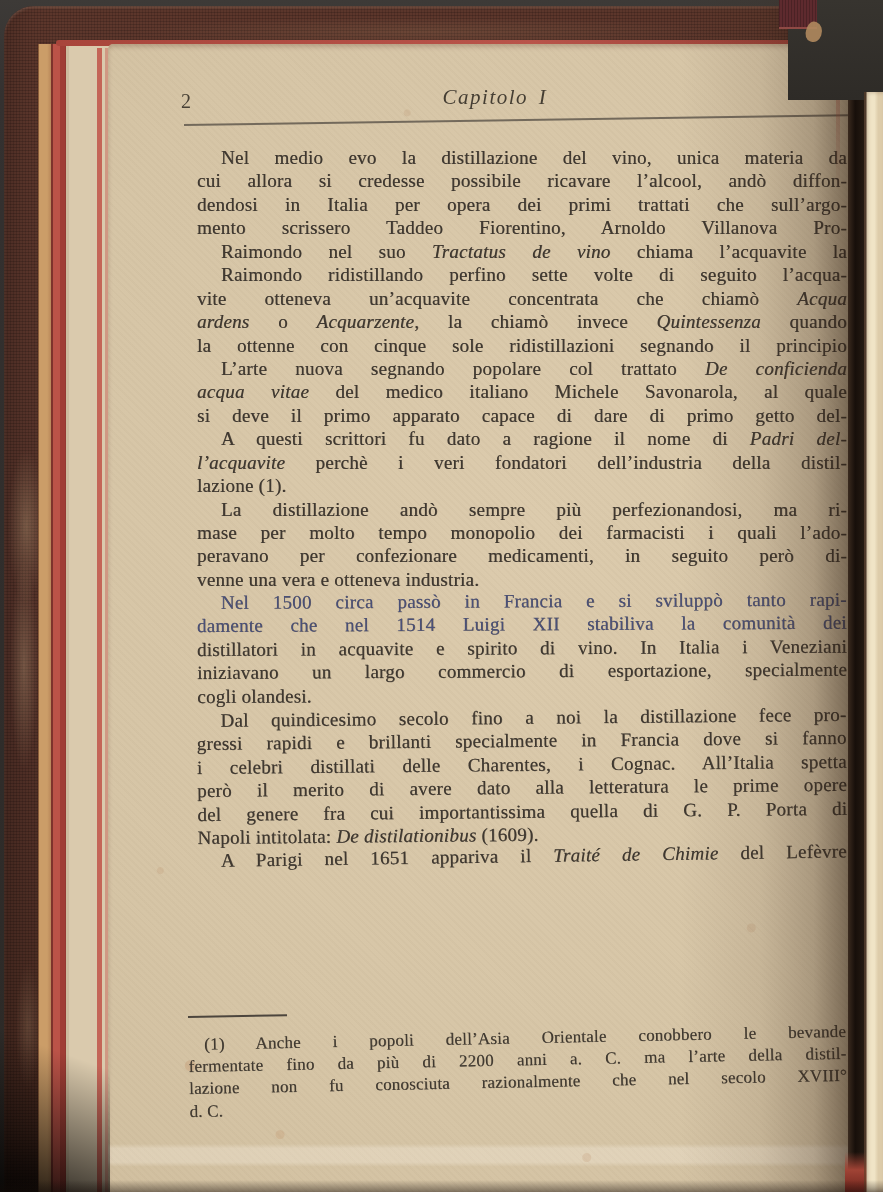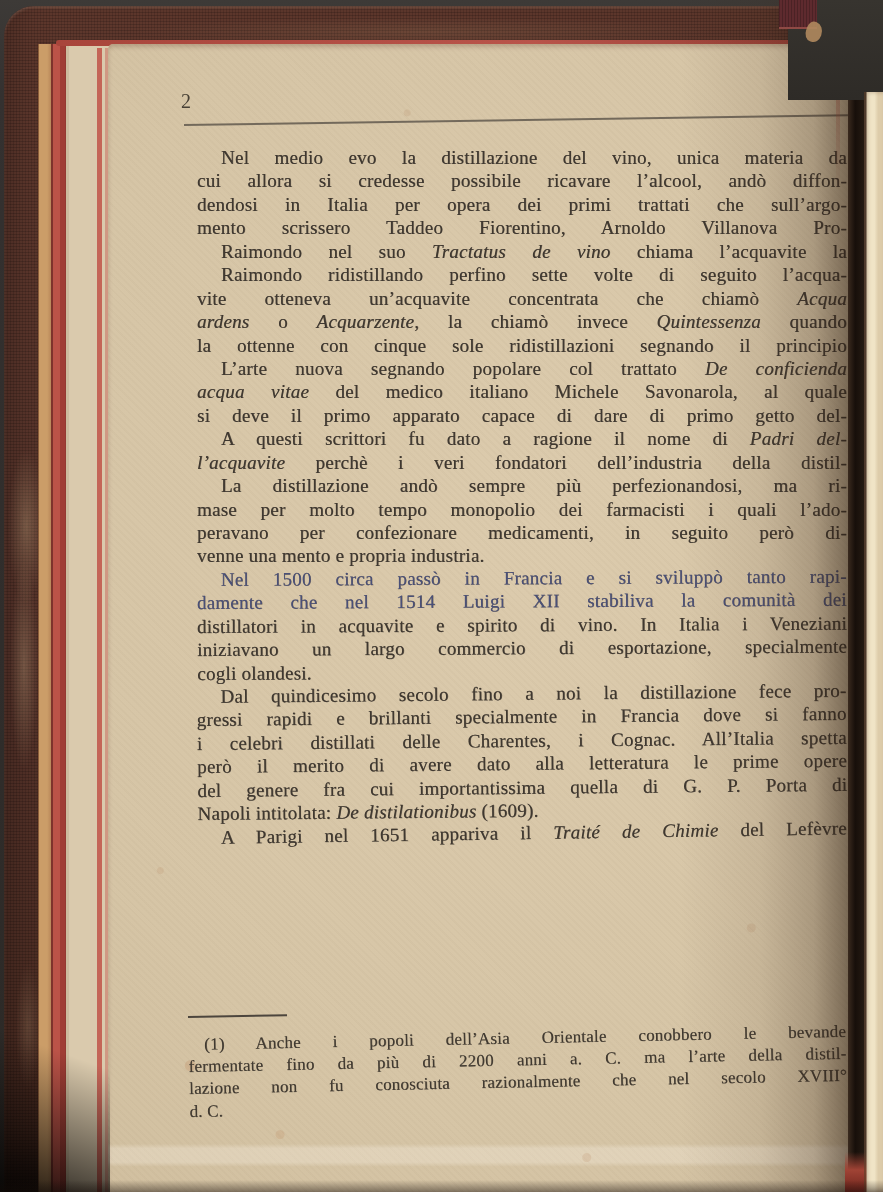--- a/index.html
+++ b/index.html
@@ -108,20 +108,21 @@
   <div class="abs edge-tan"></div>
   <div class="abs edge-red"></div>
   <div class="abs underpage"></div>
   <div class="abs redline1"></div>
   <div class="abs redline2"></div>
   <div class="abs top-red"></div>
 
   <div class="abs page"></div>
 
   <div class="abs pagenum">2</div>
+  <div class="abs chapter">Capitolo I</div>
   <div class="abs rule"></div>
 
   <div class="abs textblock">
       <div class="para para-1">
         <div class="line fill first"><span>Nel medio evo la distillazione del vino, unica materia da</span></div>
         <div class="line fill"><span>cui allora si credesse possibile ricavare l’alcool, andò diffon-</span></div>
         <div class="line fill"><span>dendosi in Italia per opera dei primi trattati che sull’argo-</span></div>
         <div class="line fill"><span>mento scrissero Taddeo Fiorentino, Arnoldo Villanova Pro-</span></div>
       </div>
       <div class="para para-2">
@@ -134,26 +135,27 @@
         <div class="line fill"><span>la ottenne con cinque sole ridistillazioni segnando il principio</span></div>
       </div>
       <div class="para para-4">
         <div class="line fill first"><span>L’arte nuova segnando popolare col trattato </span><em>De conficienda</em></div>
         <div class="line fill"><em>acqua vitae</em><span> del medico italiano Michele Savonarola, al quale</span></div>
         <div class="line fill"><span>si deve il primo apparato capace di dare di primo getto del-</span></div>
       </div>
       <div class="para para-5">
         <div class="line fill first"><span>A questi scrittori fu dato a ragione il nome di </span><em>Padri del-</em></div>
         <div class="line fill"><em>l’acquavite</em><span> perchè i veri fondatori dell’industria della distil-</span></div>
+        <div class="line end"><span>lazione (1).</span></div>
       </div>
       <div class="para para-6">
         <div class="line fill first"><span>La distillazione andò sempre più perfezionandosi, ma ri-</span></div>
         <div class="line fill"><span>mase per molto tempo monopolio dei farmacisti i quali l’ado-</span></div>
         <div class="line fill"><span>peravano per confezionare medicamenti, in seguito però di-</span></div>
-        <div class="line end"><span>venne una mento e propria industria.</span></div>
+        <div class="line end"><span>venne una vera e otteneva industria.</span></div>
       </div>
       <div class="para para-7">
         <div class="line fill first"><span>Nel 1500 circa passò in Francia e si sviluppò tanto rapi-</span></div>
         <div class="line fill"><span>damente che nel 1514 Luigi XII stabiliva la comunità dei</span></div>
         <div class="line fill"><span>distillatori in acquavite e spirito di vino. In Italia i Veneziani</span></div>
         <div class="line fill"><span>iniziavano un largo commercio di esportazione, specialmente</span></div>
         <div class="line end"><span>cogli olandesi.</span></div>
       </div>
       <div class="para para-8">
         <div class="line fill first"><span>Dal quindicesimo secolo fino a noi la distillazione fece pro-</span></div>

